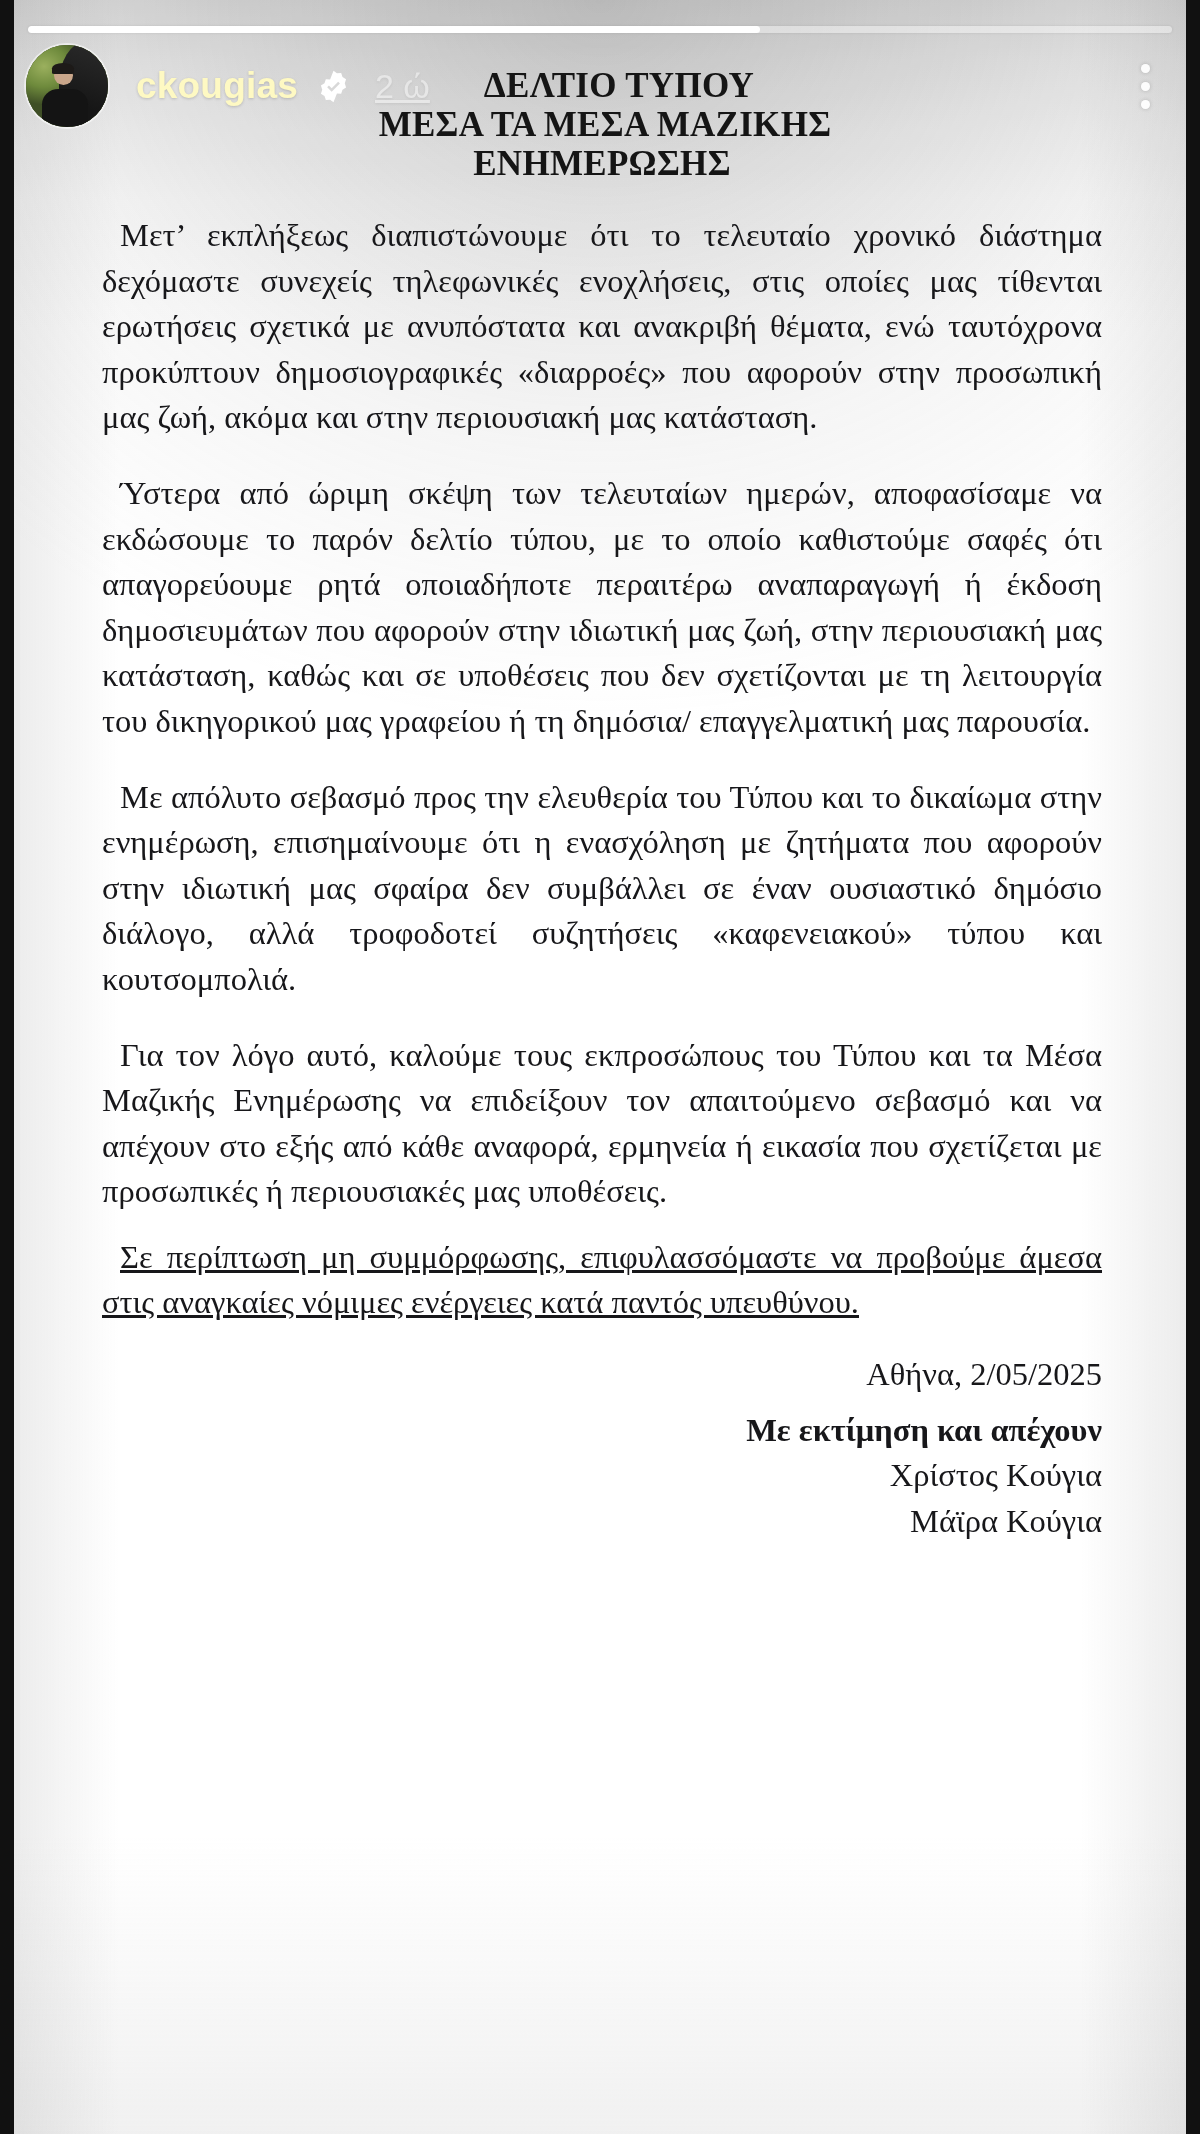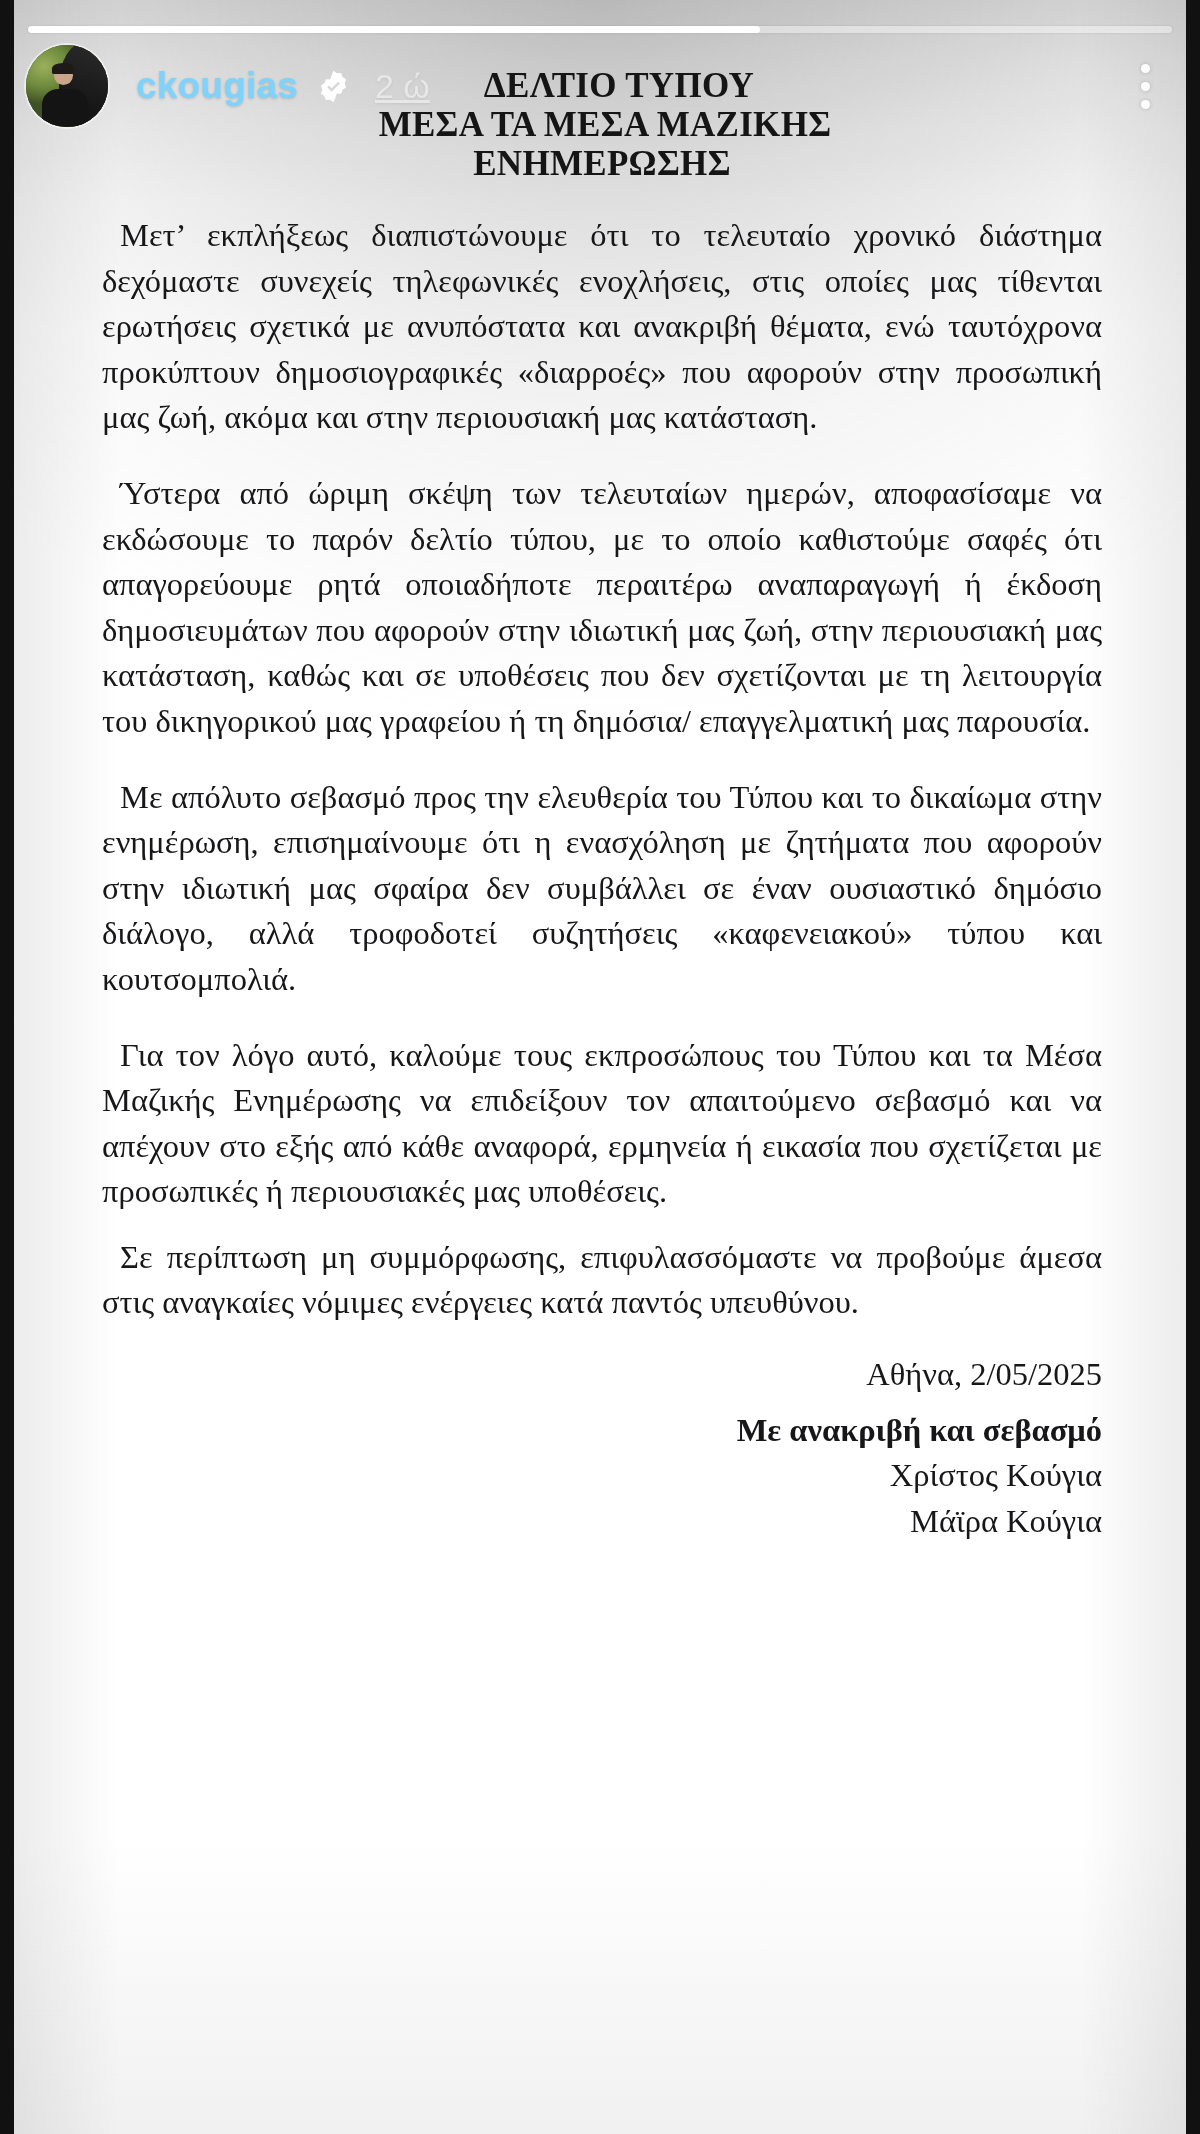--- a/index.html
+++ b/index.html
@@ -81,21 +81,21 @@
     font-size:32.5px;
     line-height:45.6px;
     text-align:justify;
     text-align-last:left;
     color:#17171a;
     text-indent:18px;
     margin-top:30px;
     hyphens:none;
   }
   .doc-para.first{ }
-  .doc-para.tight{ margin-top:20px; }
+  .doc-para.tight{ margin-top:20px;text-decoration:underline; }
 
   .sig-block{
     font-family:"Liberation Serif", serif;
     color:#17171a;
     text-align:right;
     margin-top:26px;
   }
   .sig-line{
     font-size:32.5px;
     line-height:45.6px;
@@ -188,21 +188,21 @@
     position:absolute;
     left:20%; bottom:-6%;
     width:56%; height:52%;
     border-radius:36% 36% 14% 14%;
     background:#141414;
   }
 
   #username{
     font-size:37px;
     font-weight:700;
-    color:#7dd3fc;
+    color:#fef9c3;
     margin-left:28px;
     letter-spacing:.2px;
     text-shadow:0 1px 3px rgba(0,0,0,.18);
     white-space:nowrap;
   }
 
   #verified-badge{
     width:35px; height:35px;
     margin-left:18px;
     flex:0 0 auto;
@@ -257,21 +257,21 @@
       </div>
 
       <p class="doc-para first">Μετ’ εκπλήξεως διαπιστώνουμε ότι το τελευταίο χρονικό διάστημα δεχόμαστε συνεχείς τηλεφωνικές ενοχλήσεις, στις οποίες μας τίθενται ερωτήσεις σχετικά με ανυπόστατα και ανακριβή θέματα, ενώ ταυτόχρονα προκύπτουν δημοσιογραφικές «διαρροές» που αφορούν στην προσωπική μας ζωή, ακόμα και στην περιουσιακή μας κατάσταση.</p>
       <p class="doc-para">Ύστερα από ώριμη σκέψη των τελευταίων ημερών, αποφασίσαμε να εκδώσουμε το παρόν δελτίο τύπου, με το οποίο καθιστούμε σαφές ότι απαγορεύουμε ρητά οποιαδήποτε περαιτέρω αναπαραγωγή ή έκδοση δημοσιευμάτων που αφορούν στην ιδιωτική μας ζωή, στην περιουσιακή μας κατάσταση, καθώς και σε υποθέσεις που δεν σχετίζονται με τη λειτουργία του δικηγορικού μας γραφείου ή τη δημόσια/ επαγγελματική μας παρουσία.</p>
       <p class="doc-para">Με απόλυτο σεβασμό προς την ελευθερία του Τύπου και το δικαίωμα στην ενημέρωση, επισημαίνουμε ότι η ενασχόληση με ζητήματα που αφορούν στην ιδιωτική μας σφαίρα δεν συμβάλλει σε έναν ουσιαστικό δημόσιο διάλογο, αλλά τροφοδοτεί συζητήσεις «καφενειακού» τύπου και κουτσομπολιά.</p>
       <p class="doc-para">Για τον λόγο αυτό, καλούμε τους εκπροσώπους του Τύπου και τα Μέσα Μαζικής Ενημέρωσης να επιδείξουν τον απαιτούμενο σεβασμό και να απέχουν στο εξής από κάθε αναφορά, ερμηνεία ή εικασία που σχετίζεται με προσωπικές ή περιουσιακές μας υποθέσεις.</p>
       <p class="doc-para tight">Σε περίπτωση μη συμμόρφωσης, επιφυλασσόμαστε να προβούμε άμεσα στις αναγκαίες νόμιμες ενέργειες κατά παντός υπευθύνου.</p>
 
       <div class="sig-block">
         <span class="sig-line city">Αθήνα, 2/05/2025</span>
-        <span class="sig-line bold">Με ανακριβή και σεβασμό</span>
+        <span class="sig-line bold">Με εκτίμηση και απέχουν</span>
         <span class="sig-line">Χρίστος Κούγια</span>
         <span class="sig-line">Μάϊρα Κούγια</span>
       </div>
 
     </div>
   </div>
 
   <div id="ig-chrome">
 
     <div id="progress-bars">

